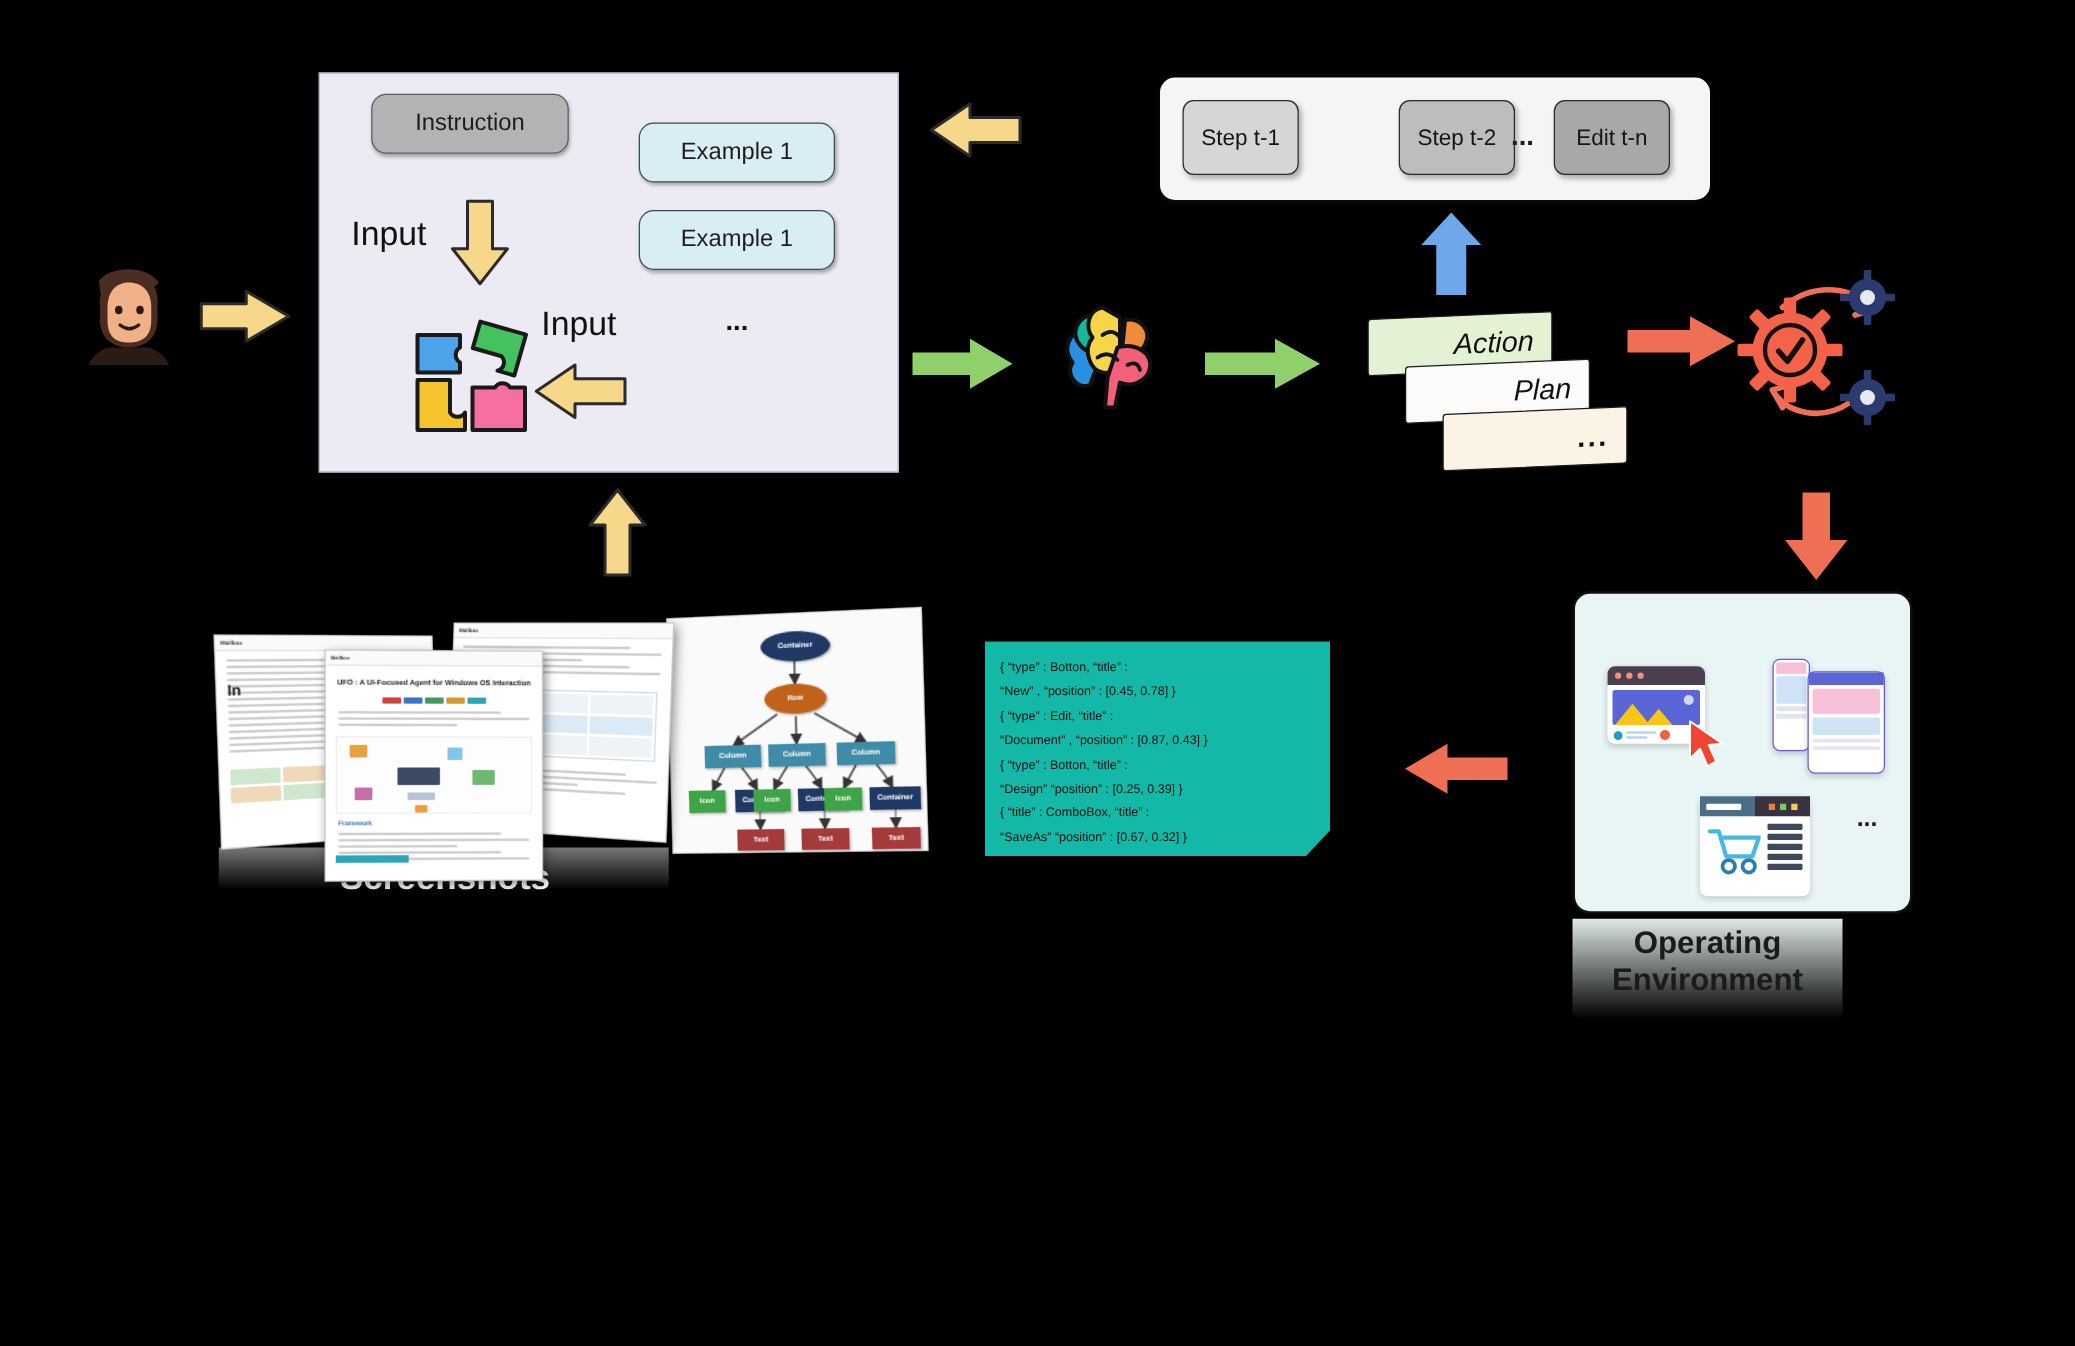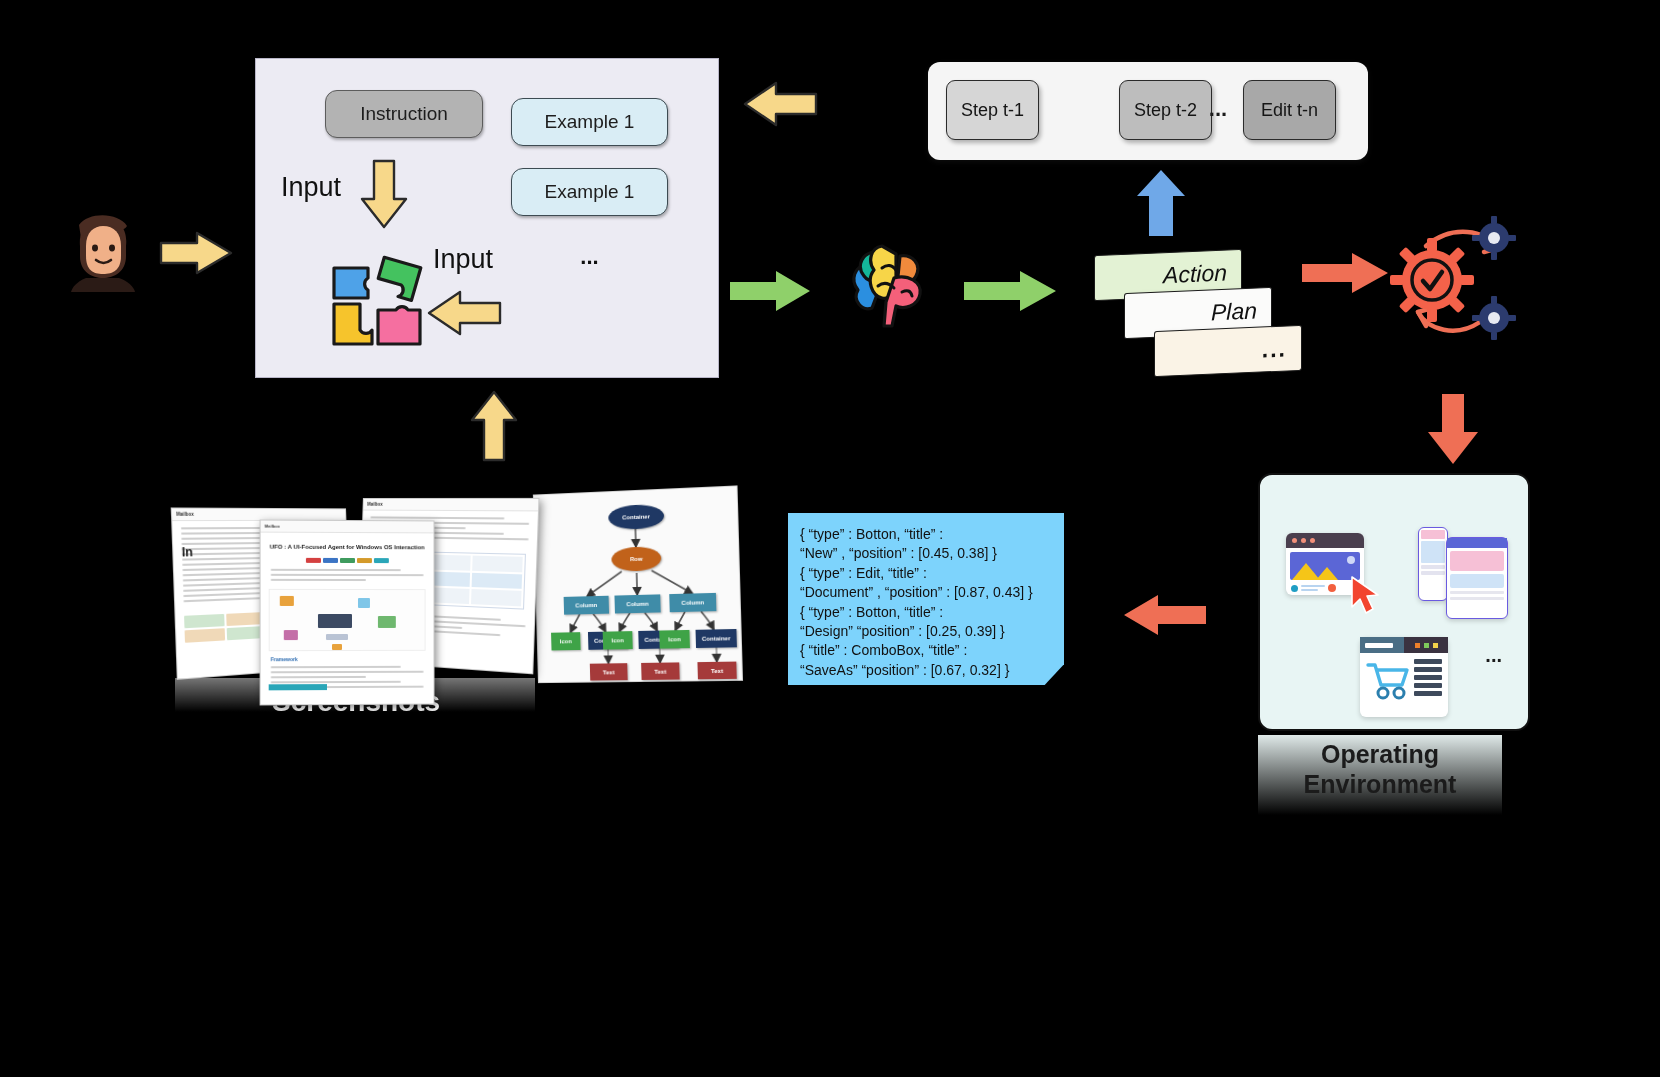--- a/index.html
+++ b/index.html
@@ -88,23 +88,23 @@
     transform: skewY(-2.5deg);
   }
   #card-action { left: 12px;  top: 6px;  width: 148px; background: #e3f2d4; }
   #card-plan   { left: 42px;  top: 44px; width: 148px; background: #fbfbfa; }
   #card-more   { left: 72px;  top: 82px; width: 148px; background: #faf3e6;
                  font-style: normal; font-weight: 700; letter-spacing: 2px; }
 
   
   #json-block {
     left: 788px; top: 513px; width: 276px; height: 172px;
-    background: #7dd3fc;
+    background: #14b8a6;
     padding: 12px 10px 10px 12px;
-    font-size: 14px; line-height: 19.4px; color: #111;
+    font-size: 10px; line-height: 19.4px; color: #111;
     clip-path: polygon(0 0, 100% 0, 100% 88%, 93% 100%, 0 100%);
     box-shadow: 2px 2px 4px rgba(0,0,0,.4);
   }
   #json-block div { white-space: nowrap; }
 
   
   #screenshots-group { left: 165px; top: 478px; width: 340px; height: 230px; }
   .doc-page {
     position: absolute; background: #ffffff;
     border: 1px solid #c9c9c9;
@@ -154,21 +154,21 @@
   .tn.ellipse { border-radius: 50%; }
 
   
   #env-screen {
     left: 1258px; top: 473px; width: 272px; height: 258px;
     background: #e8f5f4; border-radius: 14px;
     border: 2px solid #111;
     overflow: hidden;
   }
   #env-label {
-    left: 1258px; top: 735px; width: 244px; height: 80px;
+    left: 1258px; top: 735px; width: 216px; height: 80px;
     background: linear-gradient(#dfe9e8, rgba(0,0,0,0));
     display: flex; flex-direction: column; align-items: center; justify-content: flex-start;
     padding-top: 4px;
     font-size: 25px; font-weight: 700; color: #1b1b1b; line-height: 30px;
     text-align: center;
   }
   .browser-card {
     position: absolute; background: #fff; border-radius: 6px;
     box-shadow: 0 2px 5px rgba(0,0,0,.18);
   }
@@ -199,21 +199,21 @@
   <div class="abs" style="left:157px; top:228px;">
     <svg width="78" height="50" viewBox="0 0 78 50">
       <path d="M4 15 L40 15 L40 5 L74 25 L40 45 L40 35 L4 35 Z" fill="#f7d88a" stroke="#2b2b2b" stroke-width="2.4" stroke-linejoin="round"></path>
     </svg>
   </div>
 
   <div class="abs" id="prompt-title">Prompt Engineering</div>
   <div class="abs" id="prompt-title-mask"></div>
 
   <div class="abs" id="prompt-panel">
-    <div class="abs pe-box" id="instruction-box" style="left:41px; top:31px;margin-left:28px;">
+    <div class="abs pe-box" id="instruction-box" style="left:41px; top:16px;">
       <span>Instruction</span>
     </div>
 
     <div class="abs pe-box example-box" id="example-1" style="left:255px; top:39px;">
       <span>Example 1</span>
     </div>
     <div class="abs pe-box example-box" id="example-2" style="left:255px; top:109px;">
       <span>Example 1</span>
     </div>
     <div class="abs" id="ellipsis-examples" style="left:255px; top:185px;">...</div>
@@ -452,21 +452,21 @@
   </div>
 
   <div class="abs" style="left:1122px; top:592px;">
     <svg width="86" height="46" viewBox="0 0 86 46">
       <path d="M84 14 L36 14 L36 3 L2 23 L36 43 L36 32 L84 32 Z" fill="#ef6f55"></path>
     </svg>
   </div>
 
   <div class="abs" id="json-block">
     <div>{ “type” : Botton,  “title” :</div>
-    <div> “New” , “position” : [0.45, 0.38] }</div>
+    <div> “New” , “position” : [0.45, 0.78] }</div>
     <div>{ “type” : Edit,  “title” :</div>
     <div> “Document” , “position” : [0.87, 0.43] }</div>
     <div>{ “type” : Botton,  “title” :</div>
     <div> “Design”   “position” : [0.25, 0.39] }</div>
     <div>{ “title” : ComboBox,  “title” :</div>
     <div> “SaveAs”   “position” : [0.67, 0.32] }</div>
   </div>
 
   <div class="abs" id="tree-card">
     <svg width="206" height="192" viewBox="0 0 206 192">

